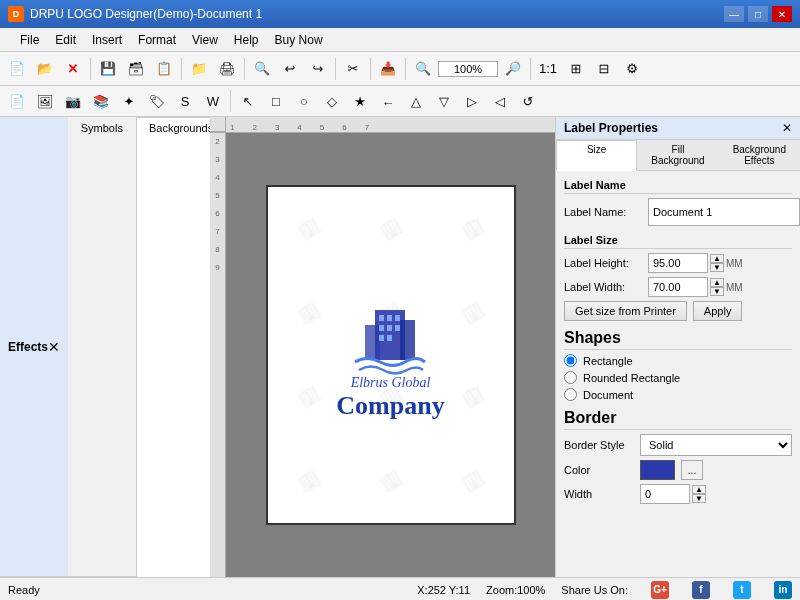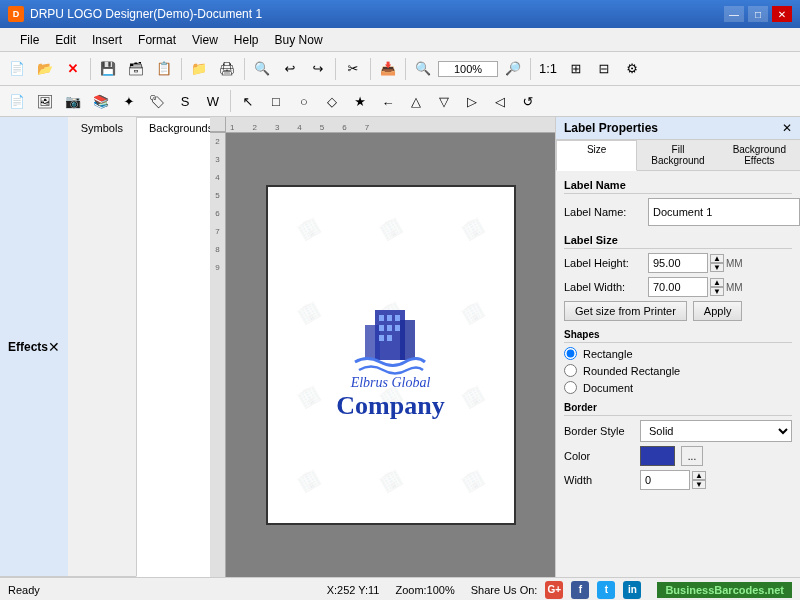--- a/index.html
+++ b/index.html
@@ -62,35 +62,35 @@
     .field-row { display: flex; align-items: center; margin-bottom: 4px; gap: 4px; }
     .field-label { font-size: 11px; min-width: 80px; }
     .field-input { border: 1px solid #aaa; background: white; padding: 2px 4px; font-size: 11px; flex: 1; height: 28px; }
     .field-input-with-spin { display: flex; align-items: center; gap: 2px; flex: 1; }
     .field-spin-input { border: 1px solid #aaa; background: white; padding: 2px 4px; font-size: 11px; width: 60px; height: 20px; }
     .spin-btns { display: flex; flex-direction: column; }
     .spin-btn { width: 14px; height: 9px; border: 1px solid #aaa; background: #f0f0f0; font-size: 8px; cursor: pointer; display: flex; align-items: center; justify-content: center; line-height: 1; }
     .field-unit { font-size: 10px; color: #555; }
     .btn-row { display: flex; gap: 6px; margin-bottom: 8px; }
     .action-btn { border: 1px solid #aaa; background: linear-gradient(to bottom, #f5f5f5, #e0e0e0); padding: 3px 10px; font-size: 11px; cursor: pointer; }
-    .section-label { font-size: 10px; font-weight: bold; margin-bottom: 4px; border-bottom: 1px solid #ccc; padding-bottom: 2px; }
+    .section-label { font-size: 16px; font-weight: bold; margin-bottom: 4px; border-bottom: 1px solid #ccc; padding-bottom: 2px; }
     .radio-row { display: flex; align-items: center; gap: 6px; margin-bottom: 4px; font-size: 11px; }
     .radio-row input { margin: 0; }
     .border-row { display: flex; align-items: center; gap: 6px; margin-bottom: 4px; }
     .border-label { font-size: 11px; min-width: 70px; }
     .border-select { border: 1px solid #aaa; background: white; font-size: 11px; height: 22px; flex: 1; padding: 1px 4px; }
     .color-swatch { width: 35px; height: 20px; background: #2a3aaa; border: 1px solid #555; cursor: pointer; }
     .color-btn { width: 22px; height: 20px; border: 1px solid #aaa; background: #f0f0f0; cursor: pointer; font-size: 10px; display: flex; align-items: center; justify-content: center; }
 
     
     .status-bar { height: 24px; background: #f0f0f0; border-top: 1px solid #ccc; display: flex; align-items: center; padding: 0 8px; gap: 16px; font-size: 11px; }
     .status-ready { flex: 1; }
     .status-coords { }
     .status-zoom { }
-    .status-share { display: flex; align-items: center; gap: 8px; }
+    .status-share { display: flex; align-items: center; gap: 23px; }
     .social-icon { width: 18px; height: 18px; border-radius: 3px; display: flex; align-items: center; justify-content: center; font-size: 10px; font-weight: bold; color: white; cursor: pointer; }
     .si-g { background: #dd4b39; }
     .si-f { background: #3b5998; }
     .si-t { background: #1da1f2; }
     .si-in { background: #0077b5; }
     .biz-badge { background: #2a7a2a; color: white; padding: 2px 8px; font-size: 11px; font-weight: bold; margin-left: auto; }
     .biz-badge span { color: #90ee90; }
 
     
     .panel-scroll-indicator { width: 12px; background: #d0d0d0; border-left: 1px solid #bbb; position: relative; }
@@ -508,16 +508,13 @@
   <span class="status-ready">Ready</span>
   <span class="status-coords">X:252  Y:11</span>
   <span class="status-zoom">Zoom:100%</span>
   <div class="status-share">
     <span>Share Us On:</span>
     <div class="social-icon si-g">G+</div>
     <div class="social-icon si-f">f</div>
     <div class="social-icon si-t">t</div>
     <div class="social-icon si-in">in</div>
   </div>
-  <div class="biz-badge">
-    <span>BusinessBarcodes</span><span style="color:#90ee90;">.net</span>
-  </div>
 </div>
 
 </body></html>

